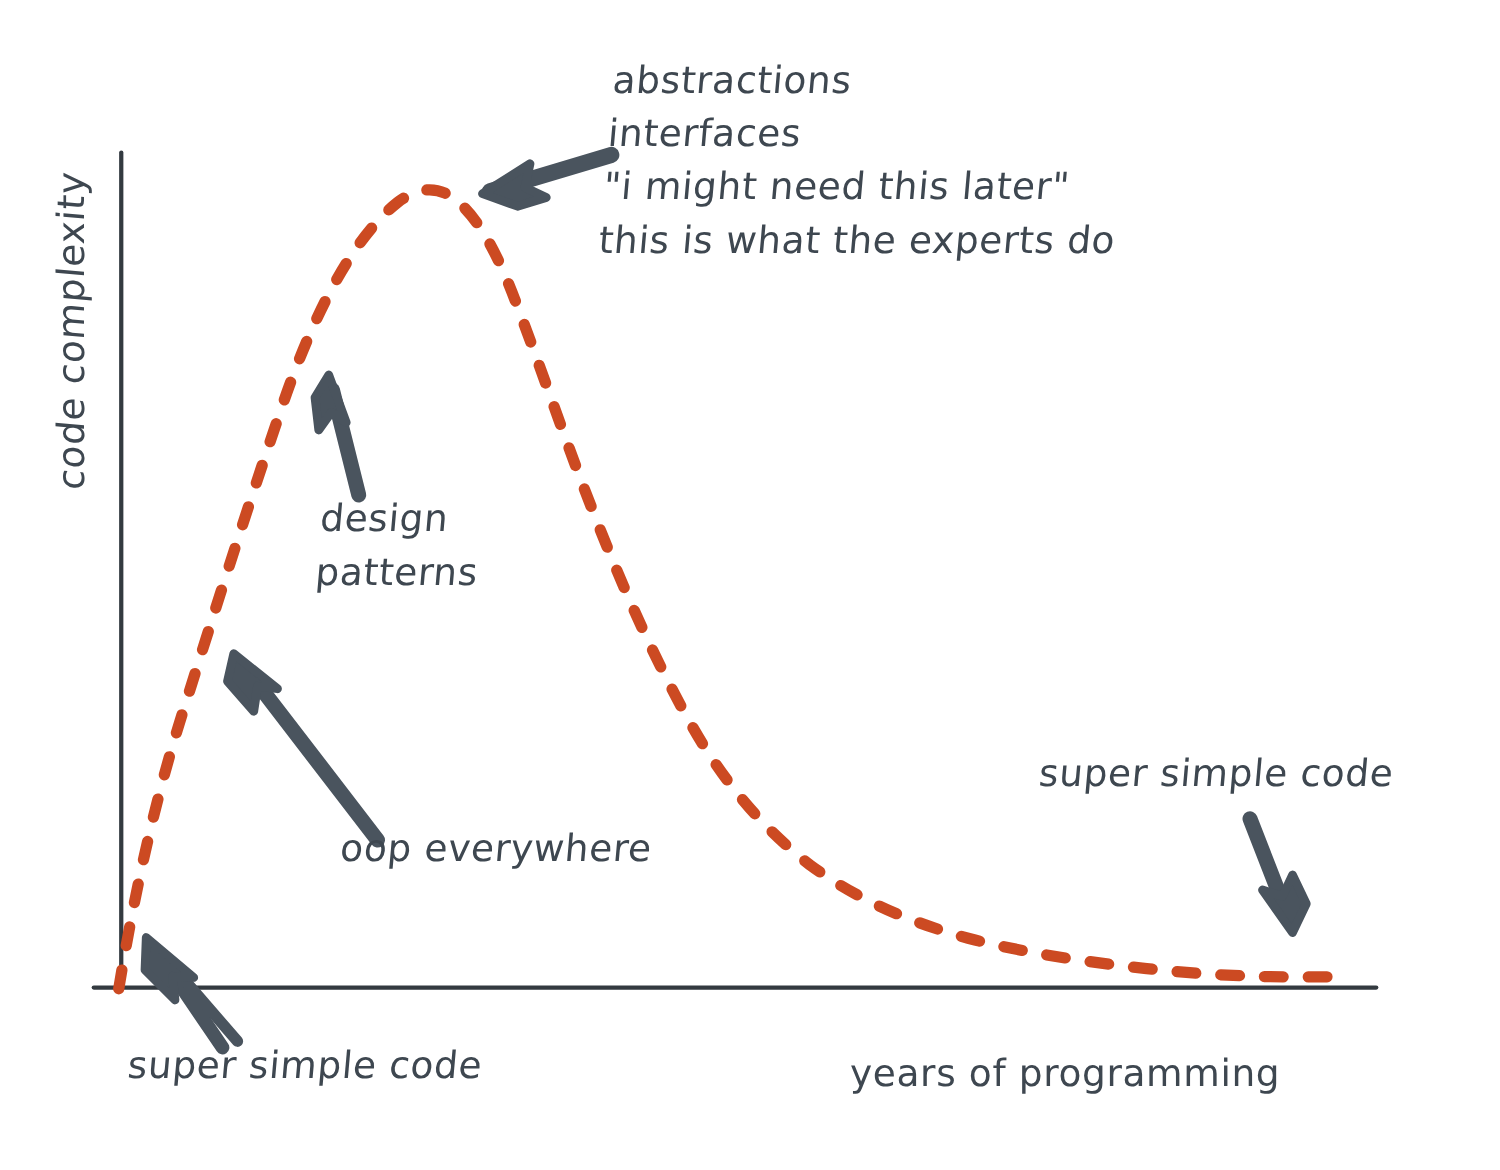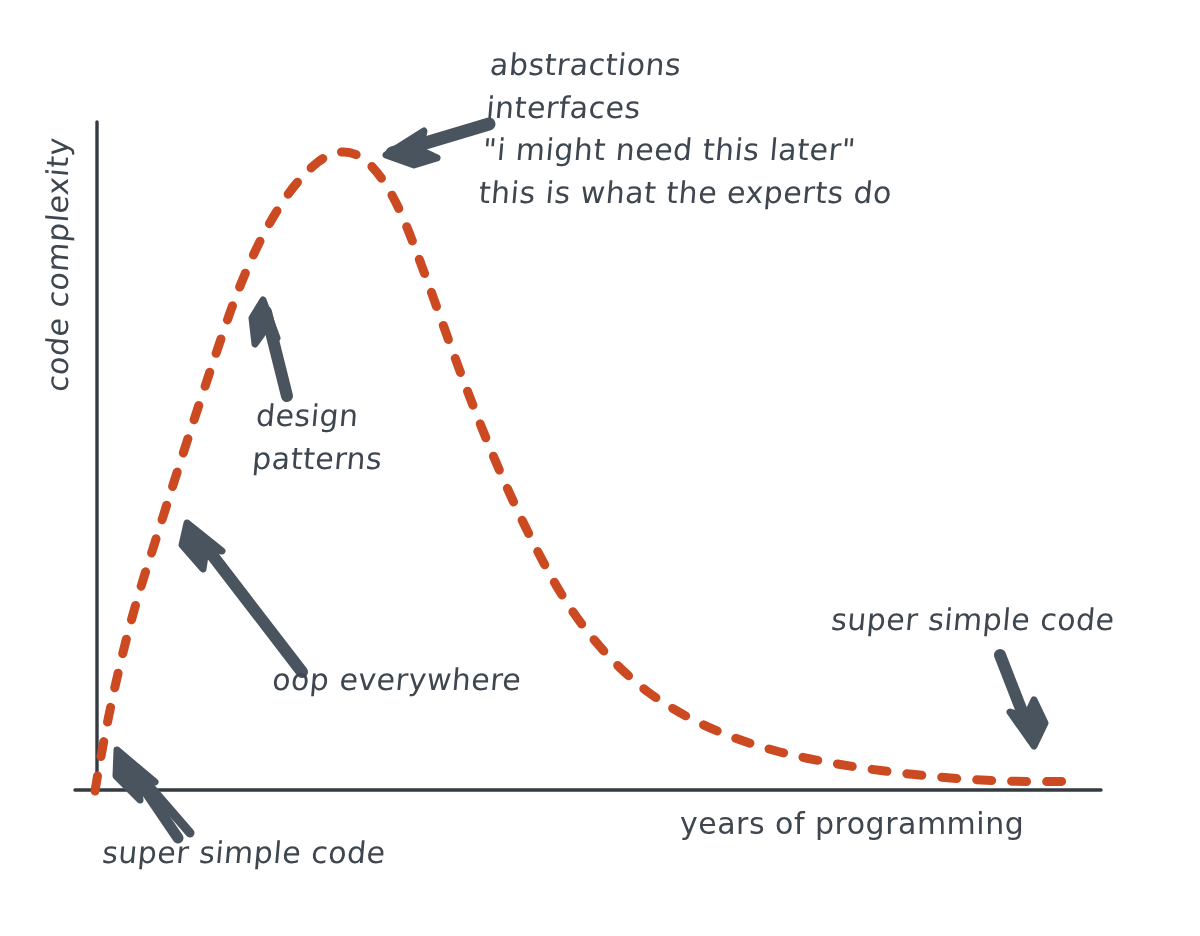--- a/index.html
+++ b/index.html
@@ -61,21 +61,21 @@
     top: 833px;
     font-size: 30px;
   }
   #ann-ssc-right {
     left: 833px;
     top: 600px;
     font-size: 30px;
   }
   #ann-xaxis {
     left: 680px;
-    top: 804px;
+    top: 840px;
     font-size: 30px;
   }
   #ann-yaxis {
     left: 38px;
     top: 390px;
     font-size: 30px;
     transform: rotate(-90deg) skewX(-5deg);
     transform-origin: left top;
   }
 </style>

